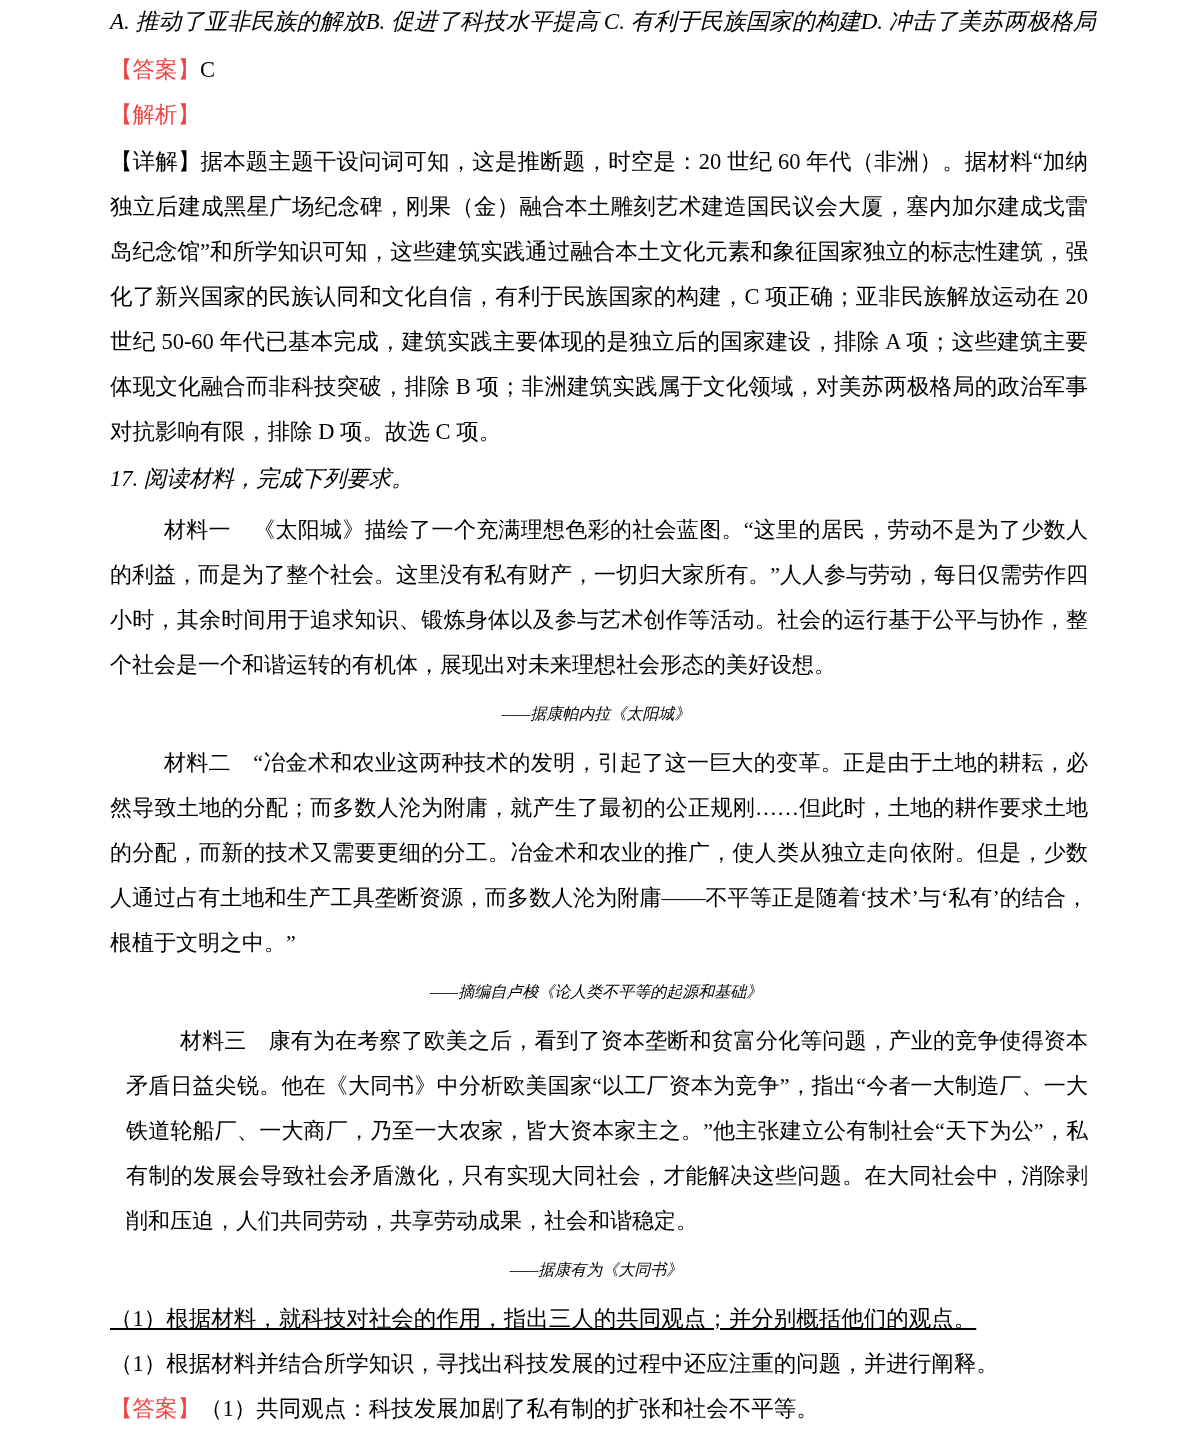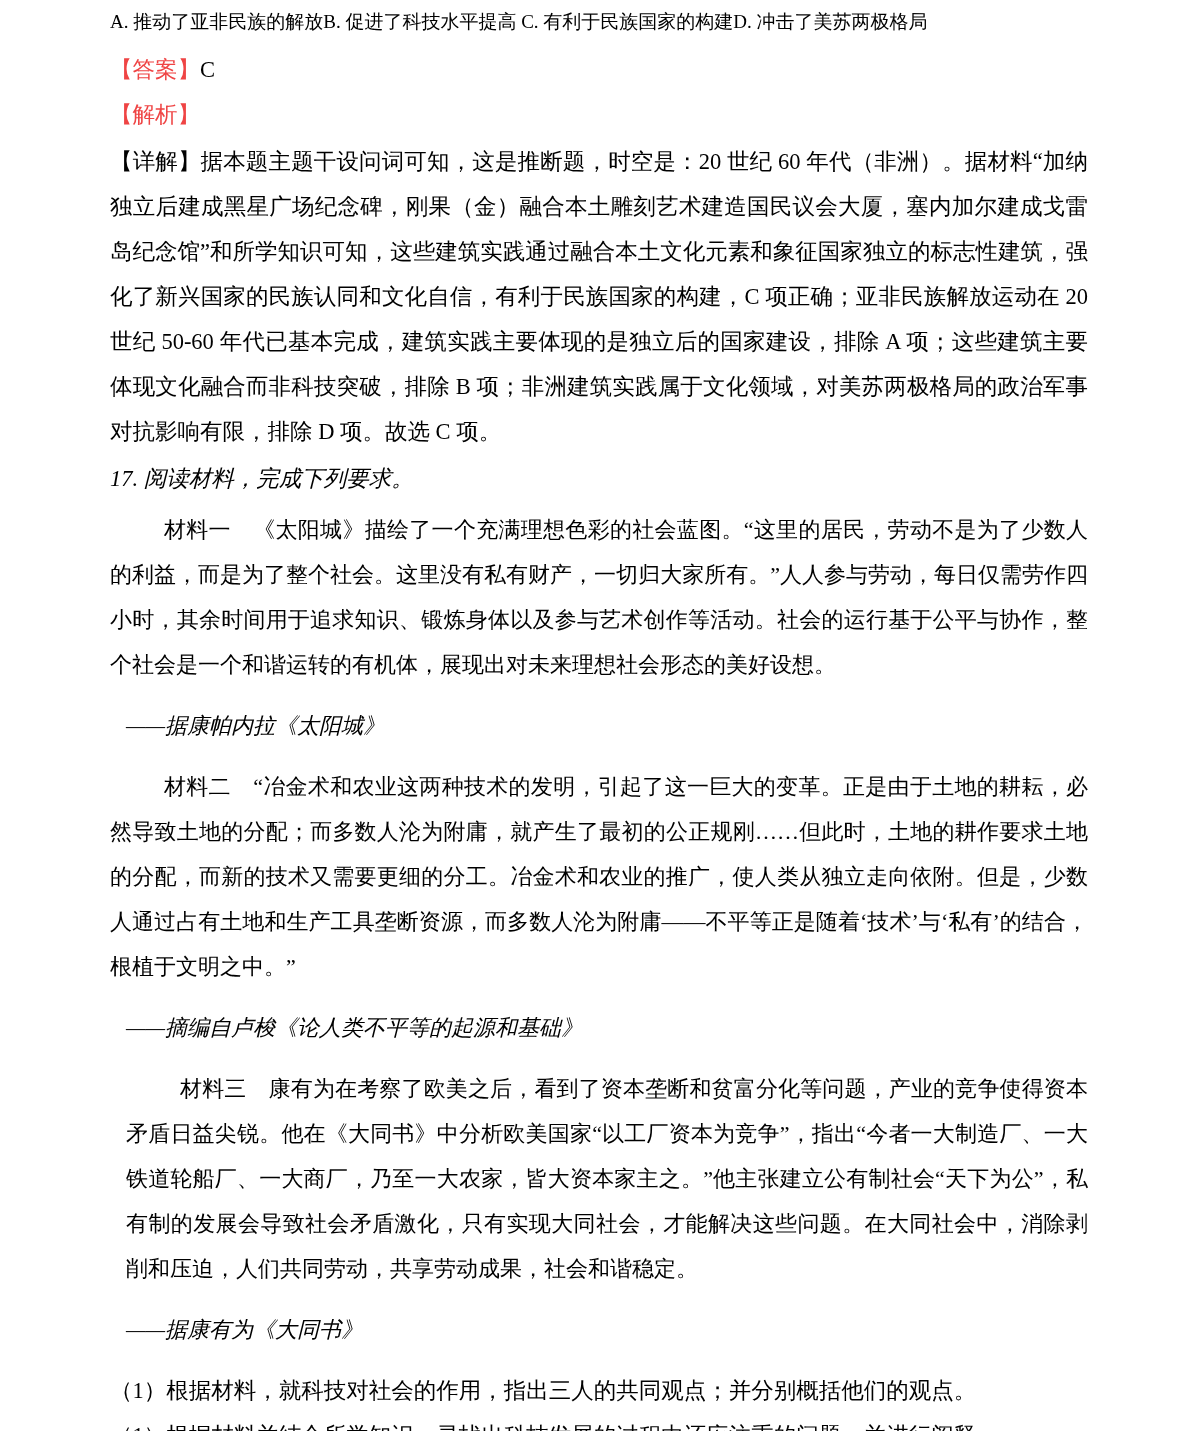--- a/index.html
+++ b/index.html
@@ -23,24 +23,25 @@
     padding: 0;
   }
   .content {
     position: absolute;
     left: 110px;
     top: 0px;
     width: 978px;
   }
 
   .options-line {
-    font-size: 19px;
+    font-size: 23px;
     line-height: 40px;
     height: 40px;
     white-space: nowrap;
+    font-style: italic;
   }
 
   .tag-line {
     font-size: 22.5px;
     line-height: 45px;
     height: 45px;
   }
   .tag {
     color: #ef4444;
   }
@@ -72,25 +73,25 @@
     font-size: 22px;
     line-height: 45px;
     text-align: justify;
     text-justify: inter-ideograph;
     margin: 0;
     font-family: "Liberation Serif", "DejaVu Serif", serif;
     text-indent: 54px;
   }
 
   .attribution {
-    font-size: 22px;
+    font-size: 16px;
     line-height: 45px;
     font-style: italic;
-    text-align: left;
-    margin: 16px;
+    text-align: center;
+    margin: 4px;
     padding-right: 6px;
   }
 </style>
 </head>
 <body>
 
 <div class="page">
   <div class="content">
 
     <div class="options-line" style="margin-top:2px;">A. 推动了亚非民族的解放B. 促进了科技水平提高    C. 有利于民族国家的构建D. 冲击了美苏两极格局</div>
@@ -112,21 +113,21 @@
 
     <div class="material" style="margin-top:6px;">材料一　《太阳城》描绘了一个充满理想色彩的社会蓝图。“这里的居民，劳动不是为了少数人的利益，而是为了整个社会。这里没有私有财产，一切归大家所有。”人人参与劳动，每日仅需劳作四小时，其余时间用于追求知识、锻炼身体以及参与艺术创作等活动。社会的运行基于公平与协作，整个社会是一个和谐运转的有机体，展现出对未来理想社会形态的美好设想。</div>
     <div class="attribution">——据康帕内拉《太阳城》</div>
 
     <div class="material" style="margin-top:2px;">材料二　“冶金术和农业这两种技术的发明，引起了这一巨大的变革。正是由于土地的耕耘，必然导致土地的分配；而多数人沦为附庸，就产生了最初的公正规刚……但此时，土地的耕作要求土地的分配，而新的技术又需要更细的分工。冶金术和农业的推广，使人类从独立走向依附。但是，少数人通过占有土地和生产工具垄断资源，而多数人沦为附庸——不平等正是随着‘技术’与‘私有’的结合，根植于文明之中。”</div>
     <div class="attribution">——摘编自卢梭《论人类不平等的起源和基础》</div>
 
     <div class="material" style="margin-top:2px;margin-left:16px;">材料三　康有为在考察了欧美之后，看到了资本垄断和贫富分化等问题，产业的竞争使得资本矛盾日益尖锐。他在《大同书》中分析欧美国家“以工厂资本为竞争”，指出“今者一大制造厂、一大铁道轮船厂、一大商厂，乃至一大农家，皆大资本家主之。”他主张建立公有制社会“天下为公”，私有制的发展会导致社会矛盾激化，只有实现大同社会，才能解决这些问题。在大同社会中，消除剥削和压迫，人们共同劳动，共享劳动成果，社会和谐稳定。</div>
     <div class="attribution">——据康有为《大同书》</div>
 
-    <div class="q-line" style="margin-top:4px;">（1）根据材料，就科技对社会的作用，指出三人的共同观点；并分别概括他们的观点。</div>
+    <div class="q-line" style="margin-top:4px;text-decoration:underline;">（1）根据材料，就科技对社会的作用，指出三人的共同观点；并分别概括他们的观点。</div>
     <div class="q-line">（1）根据材料并结合所学知识，寻找出科技发展的过程中还应注重的问题，并进行阐释。</div>
 
     <div class="tag-line">
       <span class="tag">【答案】</span><span>（1）共同观点：科技发展加剧了私有制的扩张和社会不平等。</span>
     </div>
 
   </div>
 </div>
 
 </body></html>

